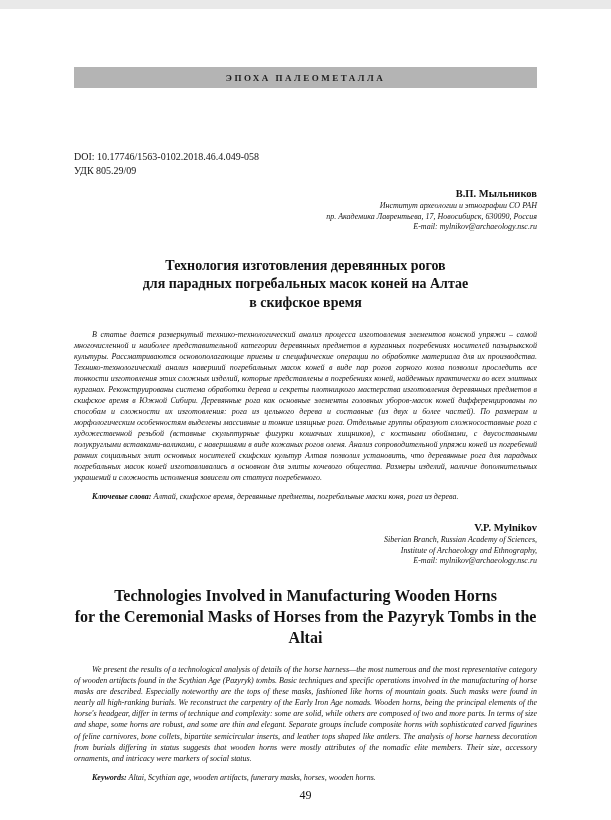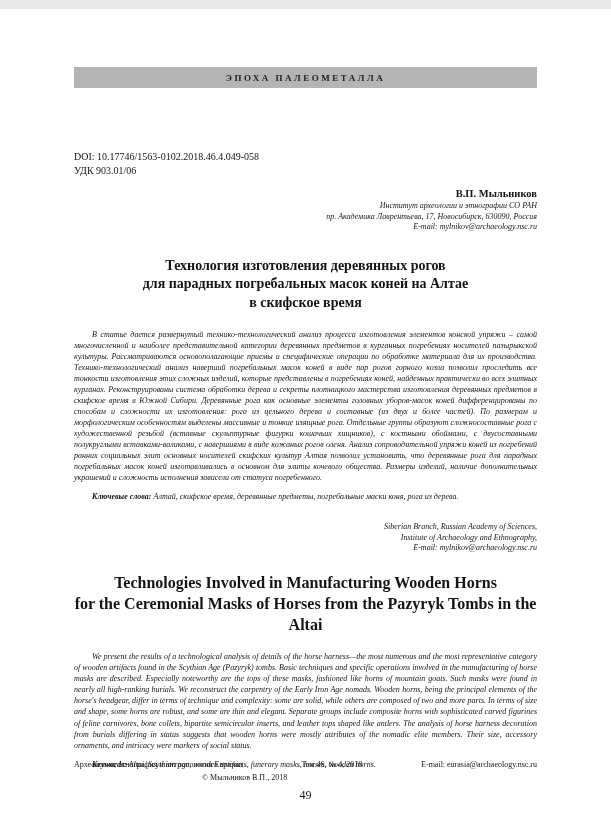--- a/index.html
+++ b/index.html
@@ -72,55 +72,48 @@
 <body>
 
 <div class="page">
 
   <div class="band">
     <span>ЭПОХА ПАЛЕОМЕТАЛЛА</span>
   </div>
 
   <div class="meta">
     <div>DOI: 10.17746/1563-0102.2018.46.4.049-058</div>
-    <div>УДК 903.01/06</div>
+    <div>УДК 805.29/09</div>
   </div>
 
   <div class="author-block-ru">
     <div class="author-name">В.П. Мыльников</div>
     <div class="affil-line">Институт археологии и этнографии СО РАН</div>
     <div class="affil-line">пр. Академика Лаврентьева, 17, Новосибирск, 630090, Россия</div>
     <div class="affil-line">E-mail: mylnikov@archaeology.nsc.ru</div>
   </div>
 
   <h1 class="title-ru">Технология изготовления деревянных рогов
 для парадных погребальных масок коней на Алтае
 в скифское время</h1>
 
   <p class="abstract">В статье дается развернутый технико-технологический анализ процесса изготовления элементов конской упряжи – самой многочисленной и наиболее представительной категории деревянных предметов в курганных погребениях носителей пазырыкской культуры. Рассматриваются основополагающие приемы и специфические операции по обработке материала для их производства. Технико-технологический анализ наверший погребальных масок коней в виде пар рогов горного козла позволил проследить все тонкости изготовления этих сложных изделий, которые представлены в погребениях коней, найденных практически во всех элитных курганах. Реконструированы система обработки дерева и секреты плотницкого мастерства изготовления деревянных предметов в скифское время в Южной Сибири. Деревянные рога как основные элементы головных уборов-масок коней дифференцированы по способам и сложности их изготовления: рога из цельного дерева и составные (из двух и более частей). По размерам и морфологическим особенностям выделены массивные и тонкие изящные рога. Отдельные группы образуют сложносоставные рога с художественной резьбой (вставные скульптурные фигурки кошачьих хищников), с костными обоймами, с двусоставными полукруглыми вставками-валиками, с навершиями в виде кожаных рогов оленя. Анализ сопроводительной упряжи коней из погребений ранних социальных элит основных носителей скифских культур Алтая позволил установить, что деревянные рога для парадных погребальных масок коней изготавливались в основном для элиты кочевого общества. Размеры изделий, наличие дополнительных украшений и сложность исполнения зависели от статуса погребенного.</p>
 
   <p class="keywords"><span class="kw-label">Ключевые слова:</span> <span>Алтай, скифское время, деревянные предметы, погребальные маски коня, рога из дерева.</span></p>
 
   <div class="author-block-en">
+    <div class="author-name">V.P. Mylnikov</div>
     <div class="affil-line">Siberian Branch, Russian Academy of Sciences,</div>
     <div class="affil-line">Institute of Archaeology and Ethnography,</div>
     <div class="affil-line">E-mail: mylnikov@archaeology.nsc.ru</div>
   </div>
 
   <h2 class="title-en">Technologies Involved in Manufacturing Wooden Horns
 for the Ceremonial Masks of Horses from the Pazyryk Tombs in the Altai</h2>
 
   <p class="abstract">We present the results of a technological analysis of details of the horse harness—the most numerous and the most representative category of wooden artifacts found in the Scythian Age (Pazyryk) tombs. Basic techniques and specific operations involved in the manufacturing of horse masks are described. Especially noteworthy are the tops of these masks, fashioned like horns of mountain goats. Such masks were found in nearly all high-ranking burials. We reconstruct the carpentry of the Early Iron Age nomads. Wooden horns, being the principal elements of the horse's headgear, differ in terms of technique and complexity: some are solid, while others are composed of two and more parts. In terms of size and shape, some horns are robust, and some are thin and elegant. Separate groups include composite horns with sophisticated carved figurines of feline carnivores, bone collets, bipartite semicircular inserts, and leather tops shaped like antlers. The analysis of horse harness decoration from burials differing in status suggests that wooden horns were mostly attributes of the nomadic elite members. Their size, accessory ornaments, and intricacy were markers of social status.</p>
 
   <p class="keywords"><span class="kw-label">Keywords:</span> <span>Altai, Scythian age, wooden artifacts, funerary masks, horses, wooden horns.</span></p>
 
-  <div class="footer">
-    <div class="footer-row">
-      <span>Археология, этнография и антропология Евразии</span>
-      <span>Том 46, № 4, 2018</span>
-      <span>E-mail: eurasia@archaeology.nsc.ru</span>
-    </div>
-    <div class="footer-copyright">© Мыльников В.П., 2018</div>
-  </div>
 
   <div class="page-number">49</div>
 
 </div>
 
 </body></html>

